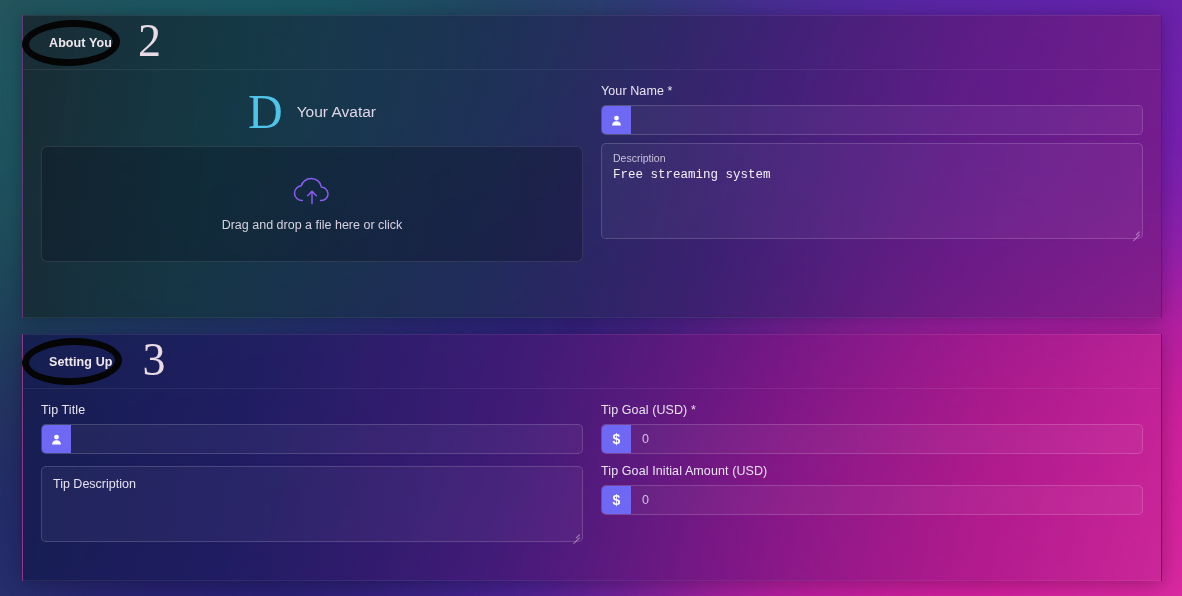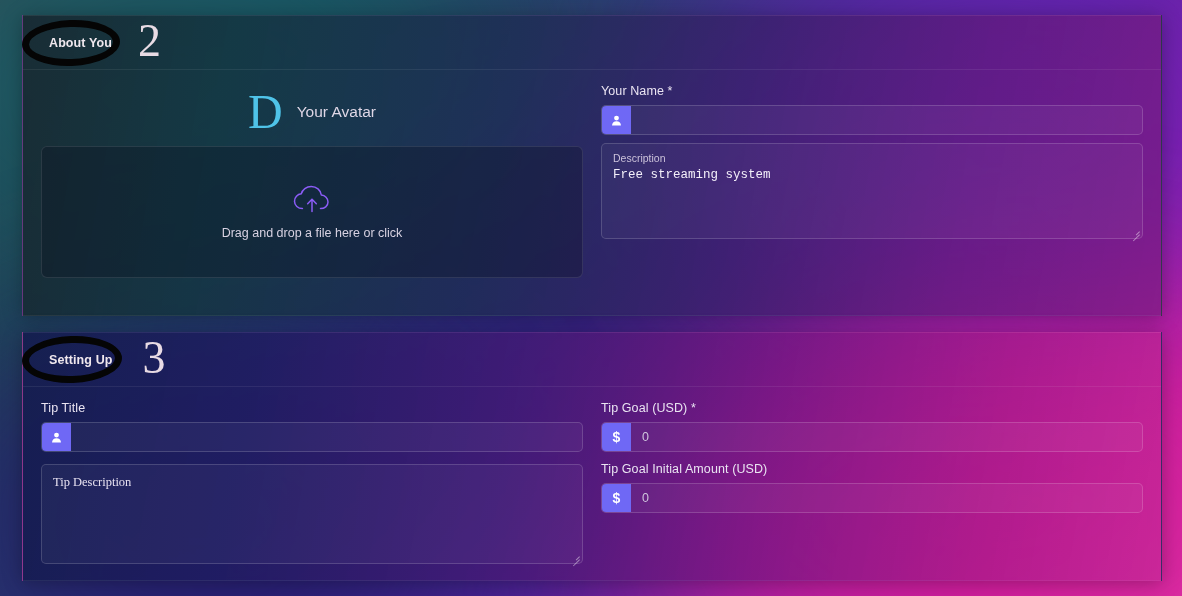--- a/index.html
+++ b/index.html
@@ -161,21 +161,21 @@
     font-weight: 400;
   }
   .avatar-label {
     font-size: 15.5px;
     color: #dfd7e6;
   }
 
   
   .dropzone {
     margin-top: 6px;
-    height: 132px;
+    height: 116px;
     border-radius: 6px;
     border: 1px solid rgba(255,255,255,0.10);
     background: rgba(10,14,30,0.30);
     display: flex;
     flex-direction: column;
     align-items: center;
     justify-content: center;
     gap: 12px;
     cursor: pointer;
   }
@@ -226,21 +226,21 @@
 
   
   .textarea-box {
     position: relative;
     border: 1px solid rgba(255,255,255,0.16);
     border-radius: 5px;
     background: rgba(255,255,255,0.04);
     padding: 8px 11px;
   }
   .ta-desc { height: 96px; margin-top: 8px; }
-  .ta-tip  { height: 100px; margin-top: 12px; font-family: Liberation Serif, serif; }
+  .ta-tip  { height: 76px; margin-top: 12px; }
   .ta-caption {
     font-size: 10.5px;
     color: #cbc2da;
     margin-bottom: 4px;
   }
   .ta-value {
     font-size: 12.5px;
     color: #f4f0fa;
     font-family: Liberation Mono, monospace;
   }

